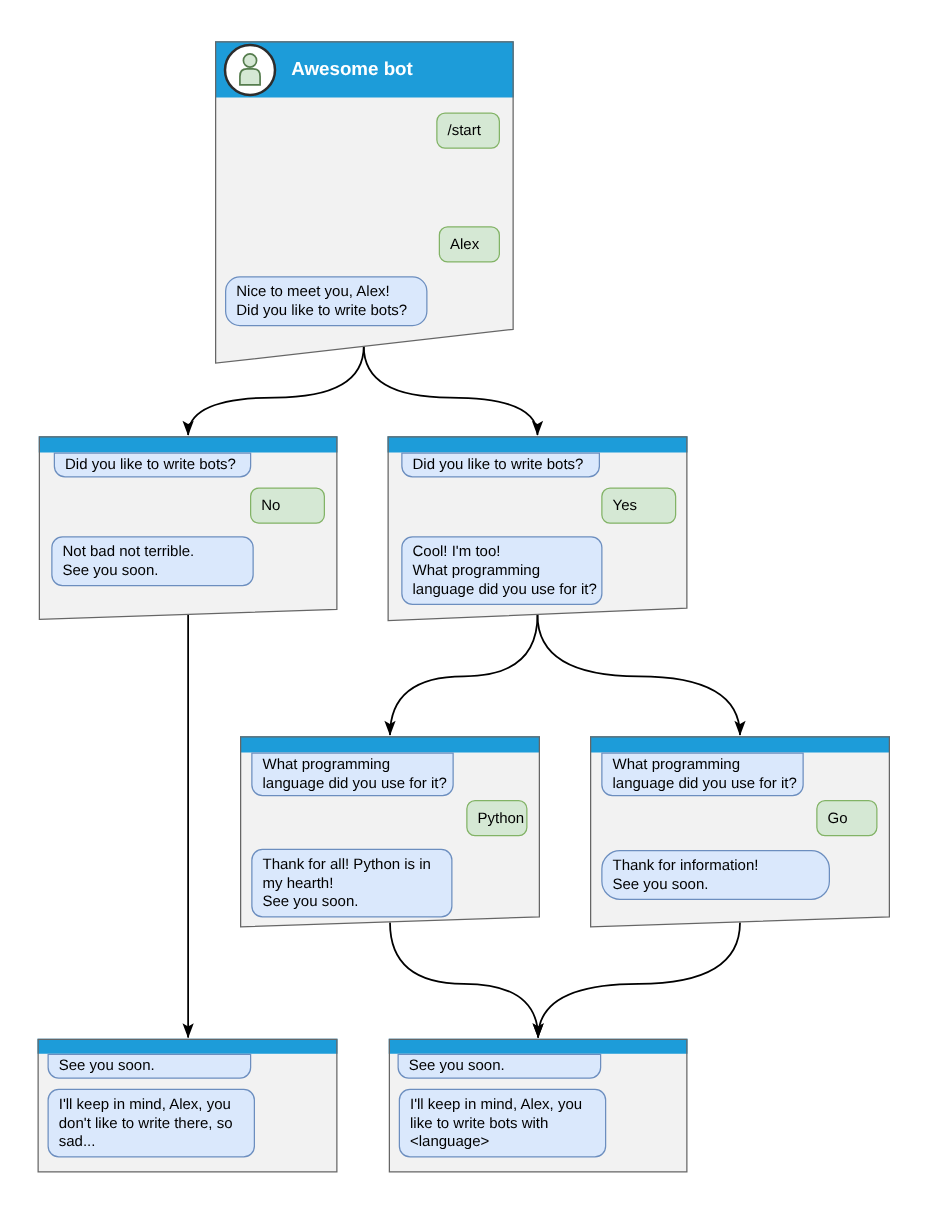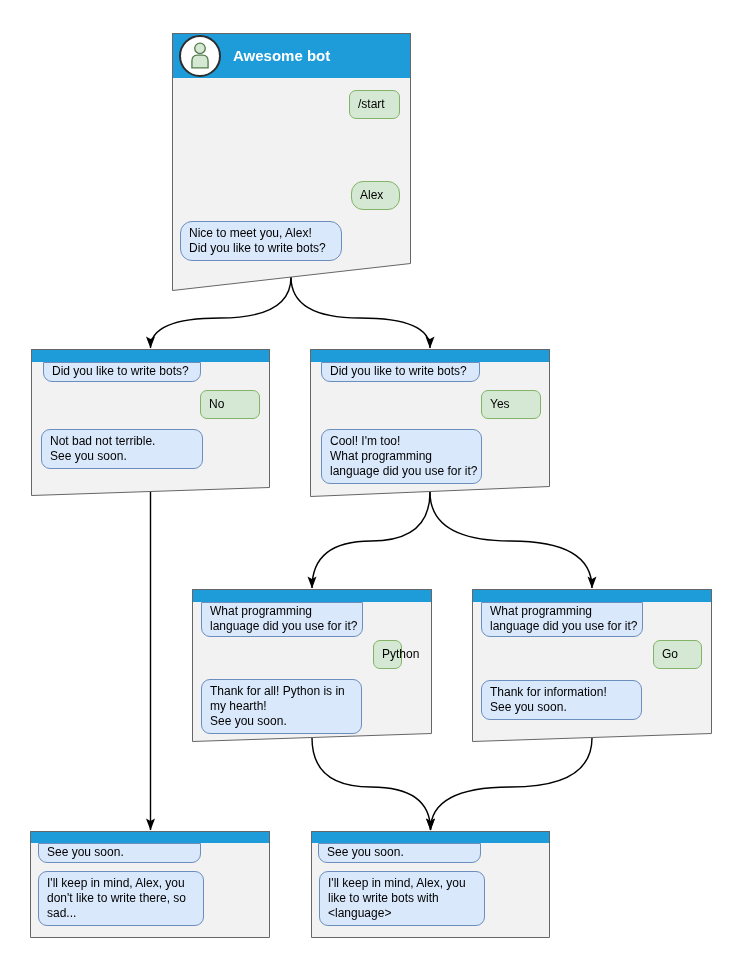--- a/index.html
+++ b/index.html
@@ -68,21 +68,21 @@
         <svg width="34" height="34" viewBox="0 0 40 40">
           <circle cx="20" cy="11" r="6.2" fill="#D5E8D4" stroke="#567D4E" stroke-width="1.6"></circle>
           <path d="M10.5,34 L10.5,26 Q10.5,19 17,19 L23,19 Q29.5,19 29.5,26 L29.5,34 Z" fill="#D5E8D4" stroke="#567D4E" stroke-width="1.6"></path>
         </svg>
       </span>
       <span class="win-title">Awesome bot</span>
     </div>
     <div class="gb" style="left:177px;top:57px;width:51px;">
       <span class="ln">/start</span>
     </div>
-    <div class="gb" style="left:179px;top:148px;width:49px;border-radius:12px;">
+    <div class="gb" style="left:179px;top:148px;width:49px;">
       <span class="ln">Alex</span>
     </div>
     <div class="bb" style="left:8px;top:188px;width:162px;border-radius:12px;">
       <span class="ln">Nice to meet you, Alex!</span>
       <span class="ln">Did you like to write bots?</span>
     </div>
     <svg class="lsvg frame-top" width="240" height="259">
       <polygon class="frpoly" points="0.5,0.5 238.5,0.5 238.5,230.5 0.5,257.5"></polygon>
     </svg>
   </div>
@@ -130,21 +130,21 @@
 
   <div class="win" style="left:192px;top:589px;width:240px;height:153px;">
     <svg class="lsvg" width="241" height="154">
       <polygon class="bgpoly" points="0.5,0.5 239.5,0.5 239.5,144.5 0.5,152.5"></polygon>
     </svg>
     <div class="hdr" style="height:13px;"></div>
     <div class="bb clip" style="left:9px;top:13px;width:162px;">
       <span class="ln">What programming</span>
       <span class="ln">language did you use for it?</span>
     </div>
-    <div class="gb" style="left:181px;top:51px;width:29px;">
+    <div class="gb" style="left:181px;top:51px;width:49px;">
       <span class="ln">Python</span>
     </div>
     <div class="bb" style="left:9px;top:90px;width:161px;">
       <span class="ln">Thank for all! Python is in</span>
       <span class="ln">my hearth!</span>
       <span class="ln">See you soon.</span>
     </div>
     <svg class="lsvg frame-top" width="241" height="154">
       <polygon class="frpoly" points="0.5,0.5 239.5,0.5 239.5,144.5 0.5,152.5"></polygon>
     </svg>
@@ -155,21 +155,21 @@
       <polygon class="bgpoly" points="0.5,0.5 239.5,0.5 239.5,144.5 0.5,152.5"></polygon>
     </svg>
     <div class="hdr" style="height:13px;"></div>
     <div class="bb clip" style="left:9px;top:13px;width:162px;">
       <span class="ln">What programming</span>
       <span class="ln">language did you use for it?</span>
     </div>
     <div class="gb" style="left:181px;top:51px;width:49px;">
       <span class="ln">Go</span>
     </div>
-    <div class="bb" style="left:9px;top:91px;width:161px;">
+    <div class="bb" style="left:9px;top:91px;width:183px;border-radius:15px;">
       <span class="ln">Thank for information!</span>
       <span class="ln">See you soon.</span>
     </div>
     <svg class="lsvg frame-top" width="241" height="154">
       <polygon class="frpoly" points="0.5,0.5 239.5,0.5 239.5,144.5 0.5,152.5"></polygon>
     </svg>
   </div>
 
   <div class="win" style="left:30px;top:831px;width:240px;height:107px;">
     <svg class="lsvg" width="241" height="108">

